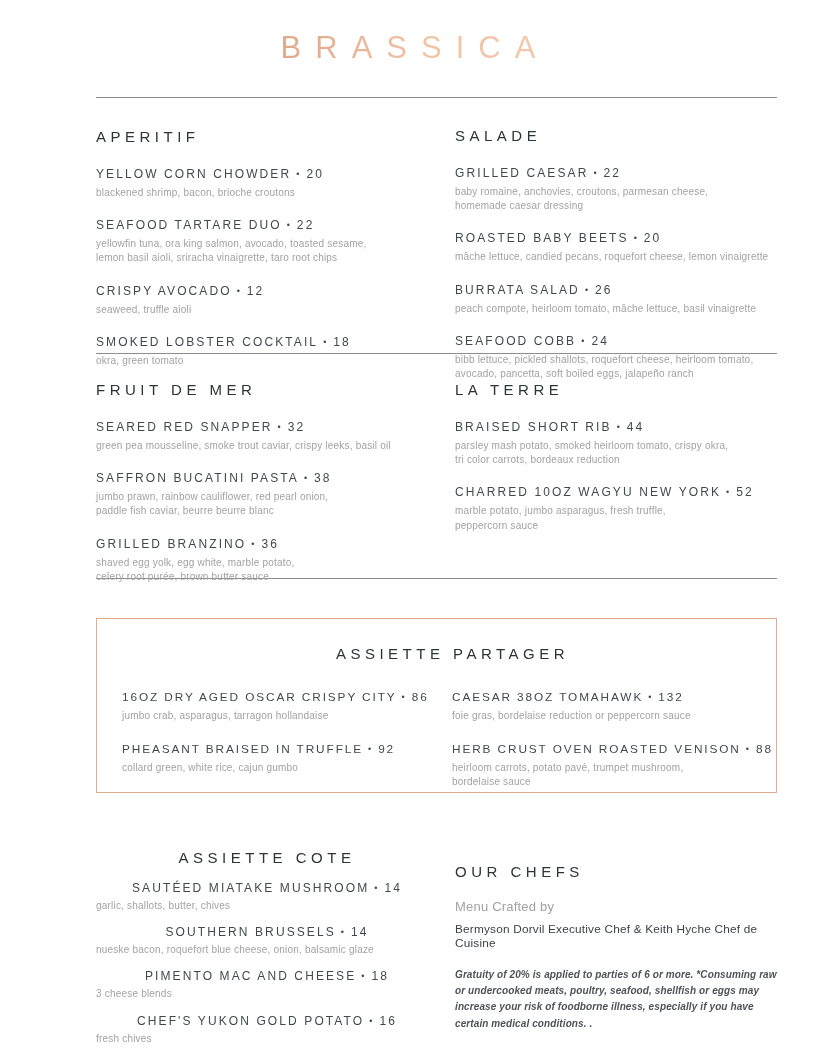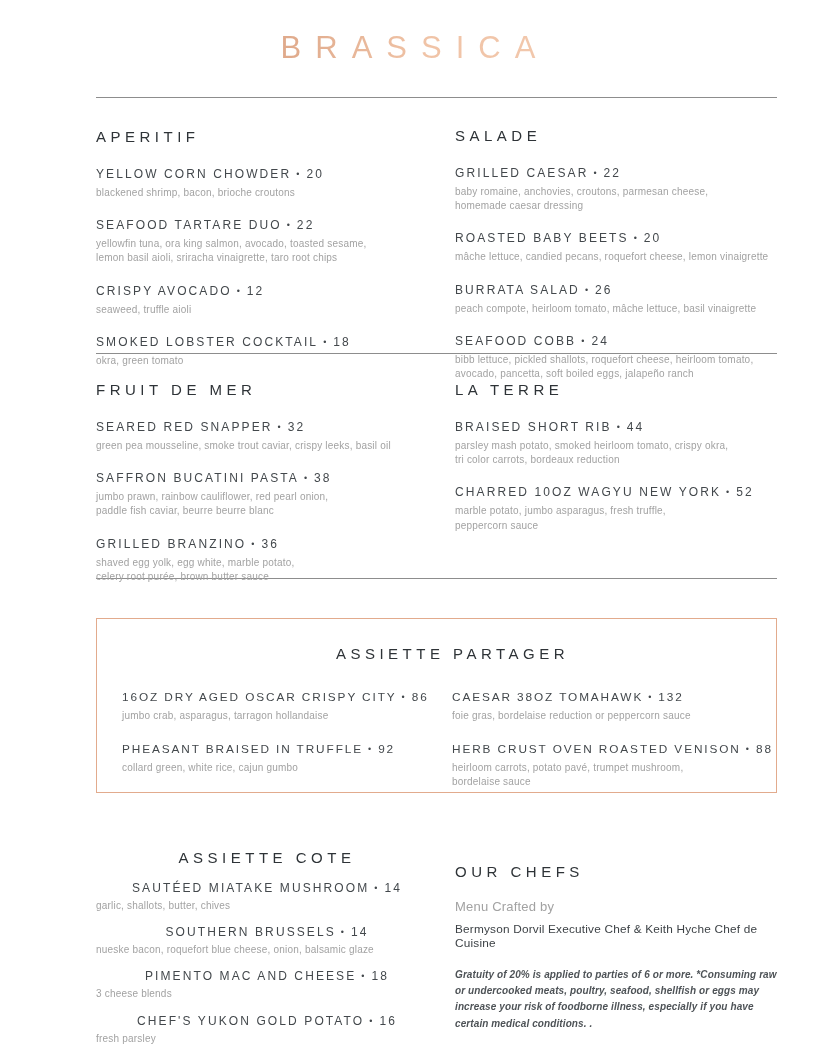--- a/index.html
+++ b/index.html
@@ -263,21 +263,21 @@
     <div class="menu-item">
       <div class="item-line">
         <span class="item-name">PIMENTO MAC AND CHEESE</span><span class="bullet">•</span><span class="item-price">18</span>
       </div>
       <div class="item-desc">3 cheese blends</div>
     </div>
     <div class="menu-item">
       <div class="item-line">
         <span class="item-name">CHEF'S YUKON GOLD POTATO</span><span class="bullet">•</span><span class="item-price">16</span>
       </div>
-      <div class="item-desc">fresh parsley</div>
+      <div class="item-desc">fresh chives</div>
     </div>
   </div>
 
   <div class="col-right" id="sec-chefs">
     <h2 class="menu-heading">OUR CHEFS</h2>
     <div class="crafted-by">Menu Crafted by</div>
     <div class="chef-names">Bermyson Dorvil Executive Chef &amp; Keith Hyche Chef de Cuisine</div>
     <div class="legal-note">Gratuity of 20% is applied to parties of 6 or more. *Consuming raw or undercooked meats, poultry, seafood, shellfish or eggs may increase your risk of foodborne illness, especially if you have certain medical conditions. .</div>
   </div>
 

